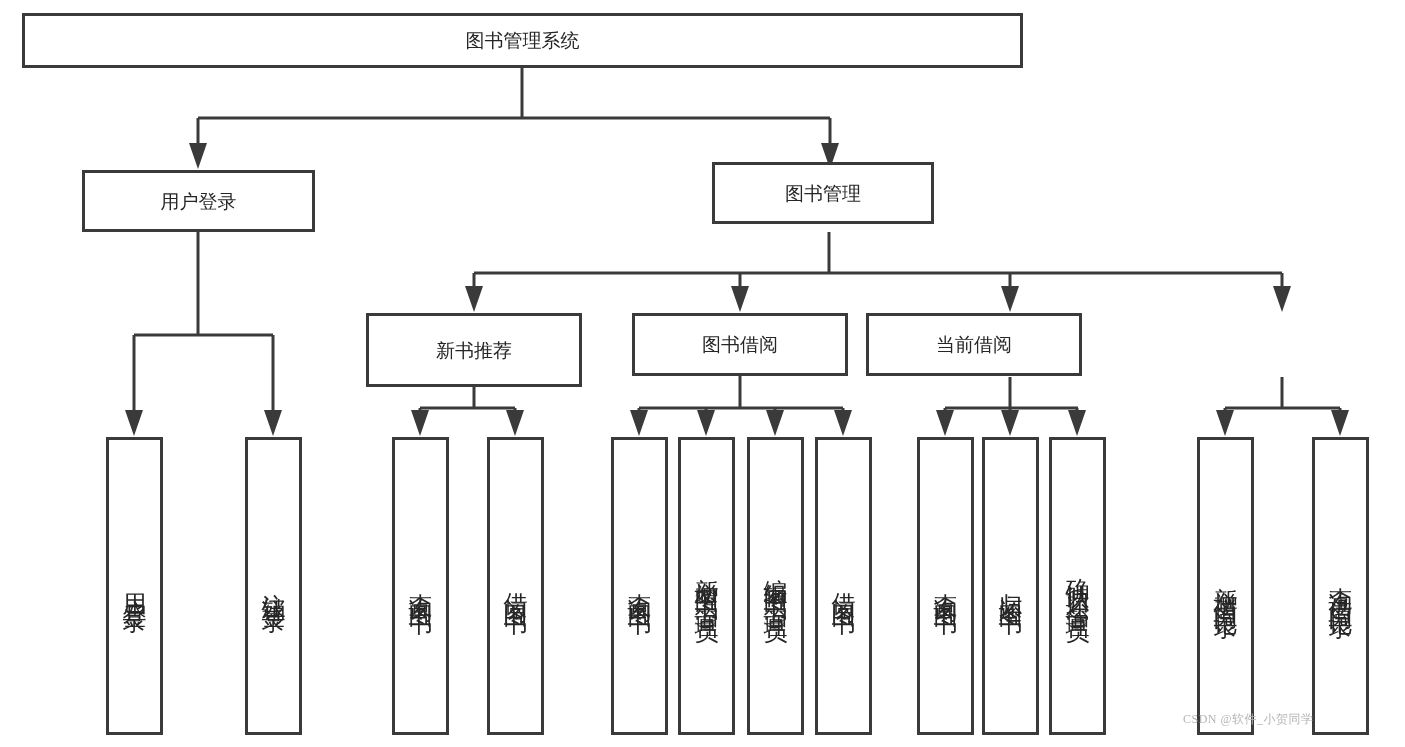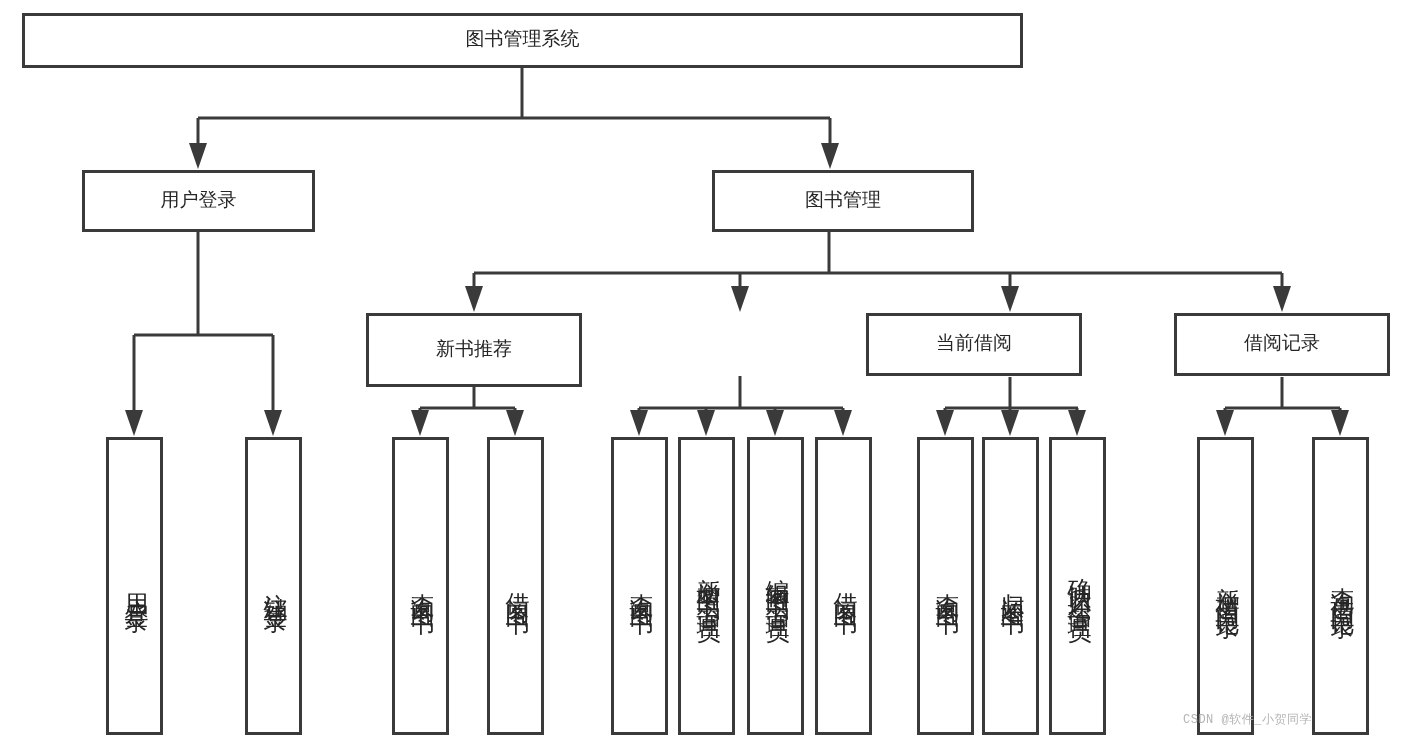--- a/index.html
+++ b/index.html
@@ -1,20 +1,20 @@
 <!DOCTYPE html>
 <html><head>
 <meta charset="utf-8">
 <style>
   html,body{margin:0;padding:0;background:#ffffff;}
   #canvas{
     position:relative;
     width:1405px;height:747px;
     background:#ffffff;
-    font-family:Liberation Mono, monospace;
+    font-family:Liberation Serif, serif;
     overflow:hidden;
   }
   #connectors{position:absolute;left:0;top:0;width:1405px;height:747px;}
   .box{
     position:absolute;
     box-sizing:border-box;
     border:3px solid #3a3a3a;
     background:#ffffff;
     display:flex;
     align-items:center;
@@ -108,25 +108,25 @@
       <path d="M1001 410 L1019 410 L1010 436 Z"></path>
       <path d="M1068 410 L1086 410 L1077 436 Z"></path>
       <path d="M1216 410 L1234 410 L1225 436 Z"></path>
       <path d="M1331 410 L1349 410 L1340 436 Z"></path>
     </g>
   </svg>
 
   <div class="box" style="left:22px;top:13px;width:1001px;height:55px;">图书管理系统</div>
 
   <div class="box" style="left:82px;top:170px;width:233px;height:62px;">用户登录</div>
-  <div class="box" style="left:712px;top:170px;width:262px;height:62px;">图书管理</div>
+  <div class="box" style="left:712px;top:162px;width:222px;height:62px;">图书管理</div>
 
   <div class="box" style="left:366px;top:313px;width:216px;height:74px;">新书推荐</div>
+  <div class="box" style="left:632px;top:313px;width:216px;height:63px;">图书借阅</div>
   <div class="box" style="left:866px;top:313px;width:216px;height:63px;">当前借阅</div>
-  <div class="box" style="left:1174px;top:313px;width:216px;height:63px;">借阅记录</div>
 
   <div class="box vbox" style="left:106px;top:437px;width:57px;height:298px;">用户登录</div>
   <div class="box vbox" style="left:245px;top:437px;width:57px;height:298px;">注销登录</div>
 
   <div class="box vbox" style="left:392px;top:437px;width:57px;height:298px;">查询图书</div>
   <div class="box vbox" style="left:487px;top:437px;width:57px;height:298px;">借阅图书</div>
 
   <div class="box vbox" style="left:611px;top:437px;width:57px;height:298px;">查询图书</div>
   <div class="box vbox" style="left:678px;top:437px;width:57px;height:298px;">新增图书（管理员）</div>
   <div class="box vbox" style="left:747px;top:437px;width:57px;height:298px;">编辑图书（管理员）</div>

